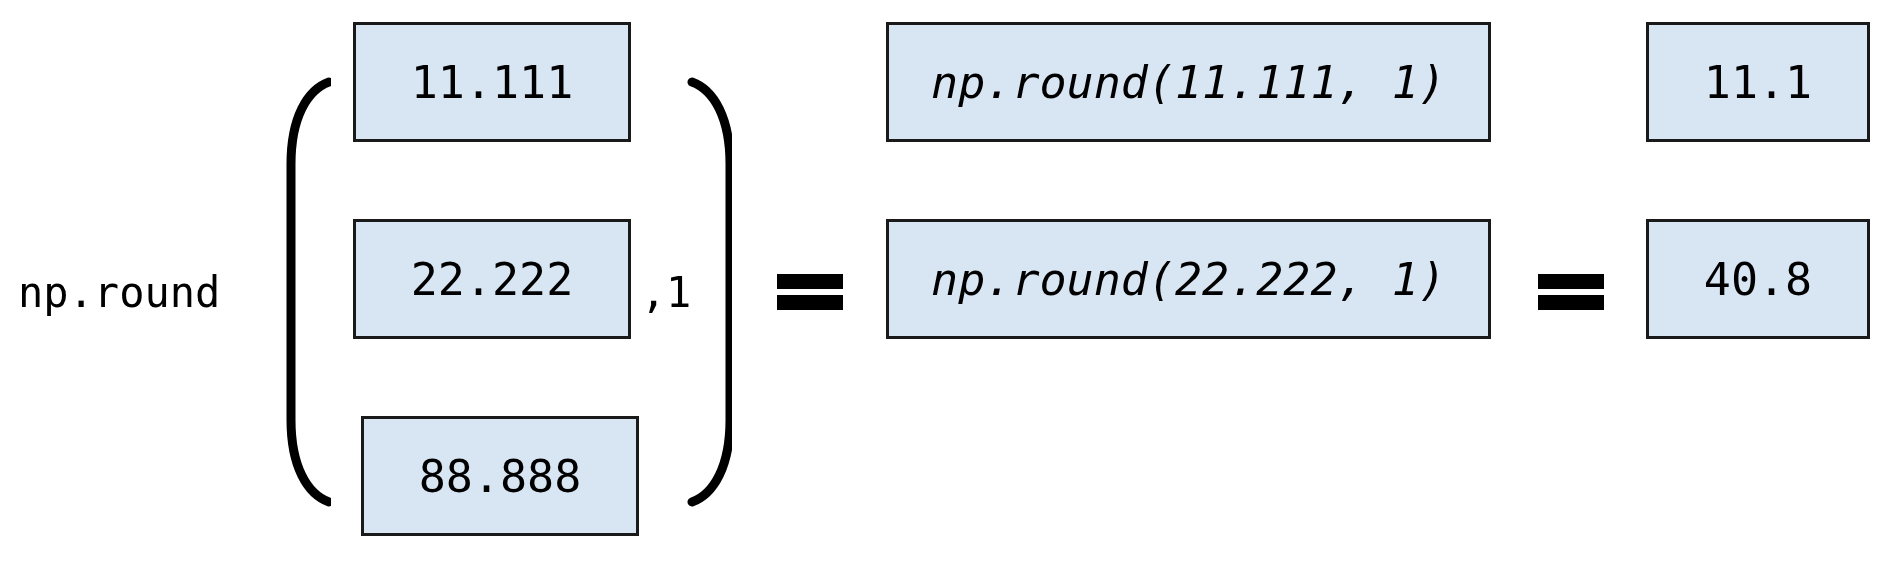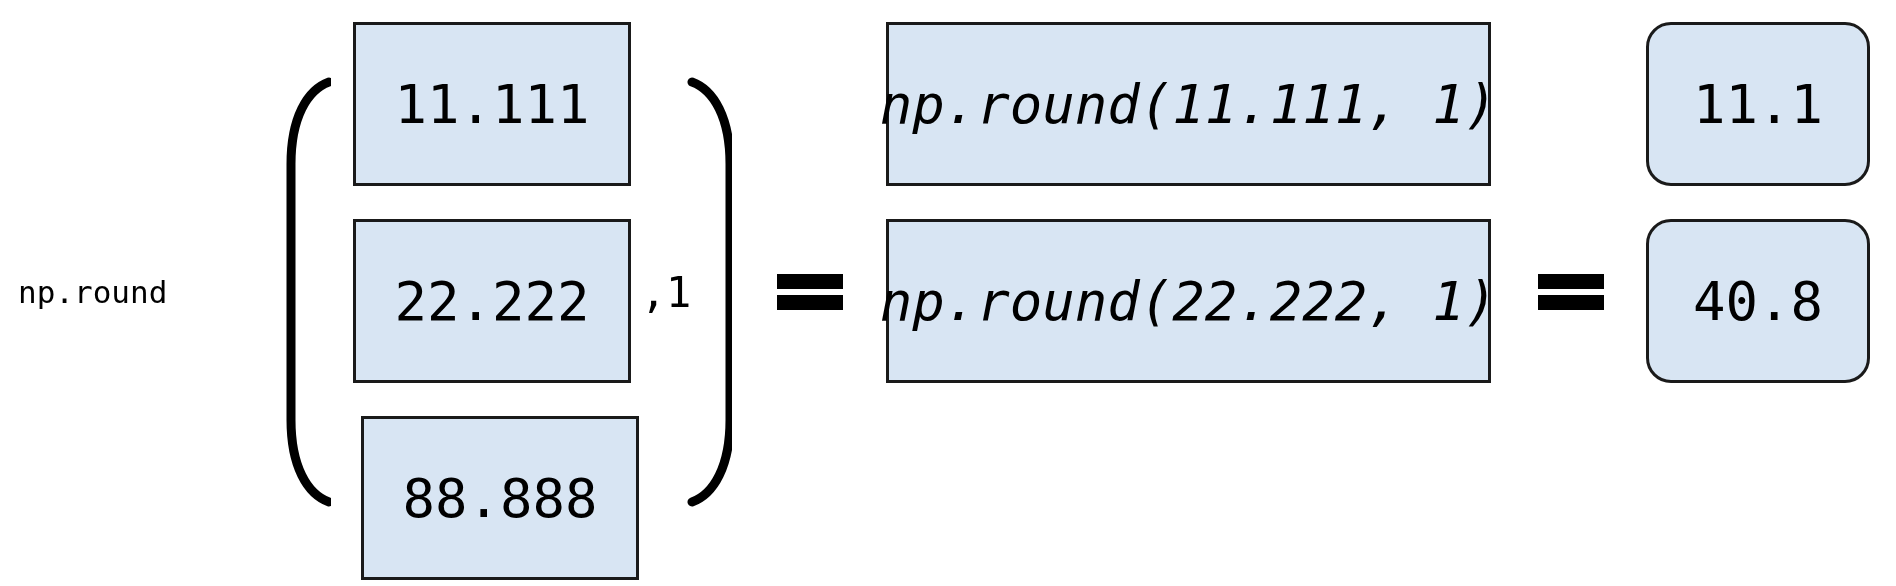--- a/index.html
+++ b/index.html
@@ -15,46 +15,46 @@
     font-family: "DejaVu Sans Mono", "Liberation Mono", monospace;
     color: var(--text, #000000);
     overflow: hidden;
   }
   .abs { position: absolute; }
 
   
   .box {
     position: absolute;
     box-sizing: border-box;
-    height: 164px;
+    height: 120px;
     background: var(--box-fill, #d8e5f3);
     border: 3px solid var(--box-border, #1a1a1a);
     display: flex;
     align-items: center;
     justify-content: center;
-    font-size: 54px;
+    font-size: 45px;
     letter-spacing: 0;
     white-space: pre;
   }
   .colA { left: 353px; width: 278px; }
   .colB { left: 886px; width: 605px; font-style: italic; }
-  .colC { left: 1646px; width: 224px; border-radius: 25px; }
+  .colC { left: 1646px; width: 224px; }
   .r0 { top: 22px; }
   .r1 { top: 219px; }
   .r2 { top: 416px; margin-left: 8px; }
 
   
   .fn-label {
     left: 0;
     top: 219px;
     height: 146px;
     padding-left: 18px;
     display: flex;
     align-items: center;
-    font-size: 31px;
+    font-size: 42px;
   }
 
   
   .arg-label {
     left: 633px;
     top: 219px;
     width: 66px;
     height: 146px;
     display: flex;
     align-items: center;

